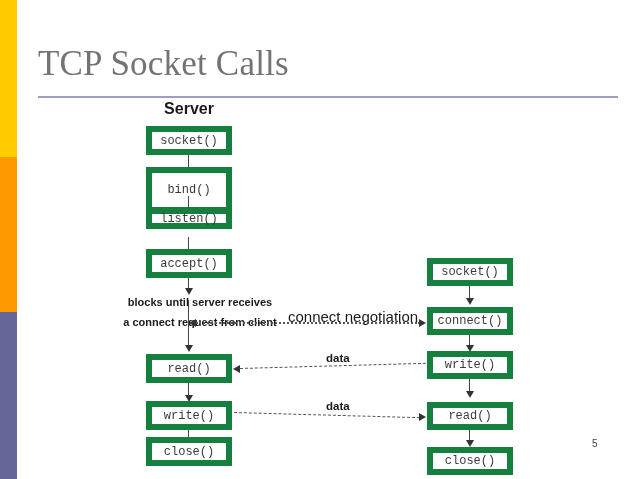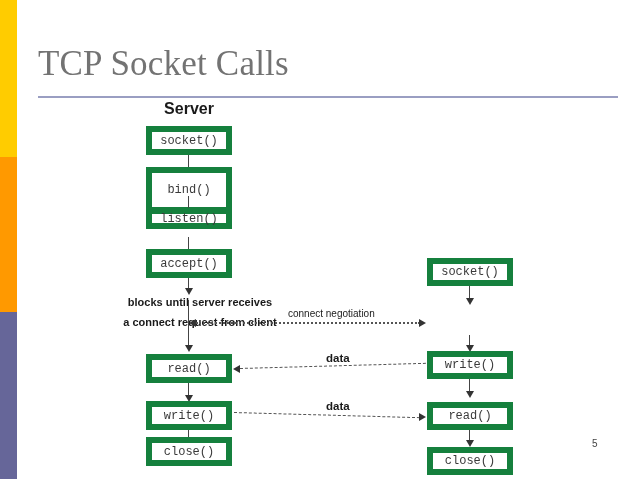--- a/index.html
+++ b/index.html
@@ -142,21 +142,21 @@
     position: absolute;
     font-size: 11px;
     font-weight: bold;
     line-height: 13px;
     color: #1a1a1a;
     text-align: center;
     white-space: nowrap;
   }
   .edge-label {
     position: absolute;
-    font-size: 10px;
+    font-size: 15px;
     color: #1a1a1a;
     white-space: nowrap;
   }
   .edge-label-b {
     position: absolute;
     font-size: 11.5px;
     font-weight: bold;
     color: #1a1a1a;
     white-space: nowrap;
   }
@@ -209,20 +209,21 @@
   <div class="vline" style="left:188px; top:430px; height:12px;"></div>
   <div class="vhead" style="left:185px; top:440px;"></div>
 
   <div class="node" style="left:146px; top:437px; width:86px; height:29px;">close()</div>
 
 
   <div class="node" style="left:427px; top:258px; width:86px; height:28px;">socket()</div>
   <div class="vline" style="left:469px; top:286px; height:14px;"></div>
   <div class="vhead" style="left:466px; top:298px;"></div>
 
+  <div class="node" style="left:427px; top:307px; width:86px; height:28px;">connect()</div>
   <div class="vline" style="left:469px; top:335px; height:14px;"></div>
   <div class="vhead" style="left:466px; top:345px;"></div>
 
   <div class="node" style="left:427px; top:351px; width:86px; height:28px;">write()</div>
   <div class="vline" style="left:469px; top:379px; height:16px;"></div>
   <div class="vhead" style="left:466px; top:391px;"></div>
 
   <div class="node" style="left:427px; top:402px; width:86px; height:28px;">read()</div>
   <div class="vline" style="left:469px; top:430px; height:13px;"></div>
   <div class="vhead" style="left:466px; top:440px;"></div>

